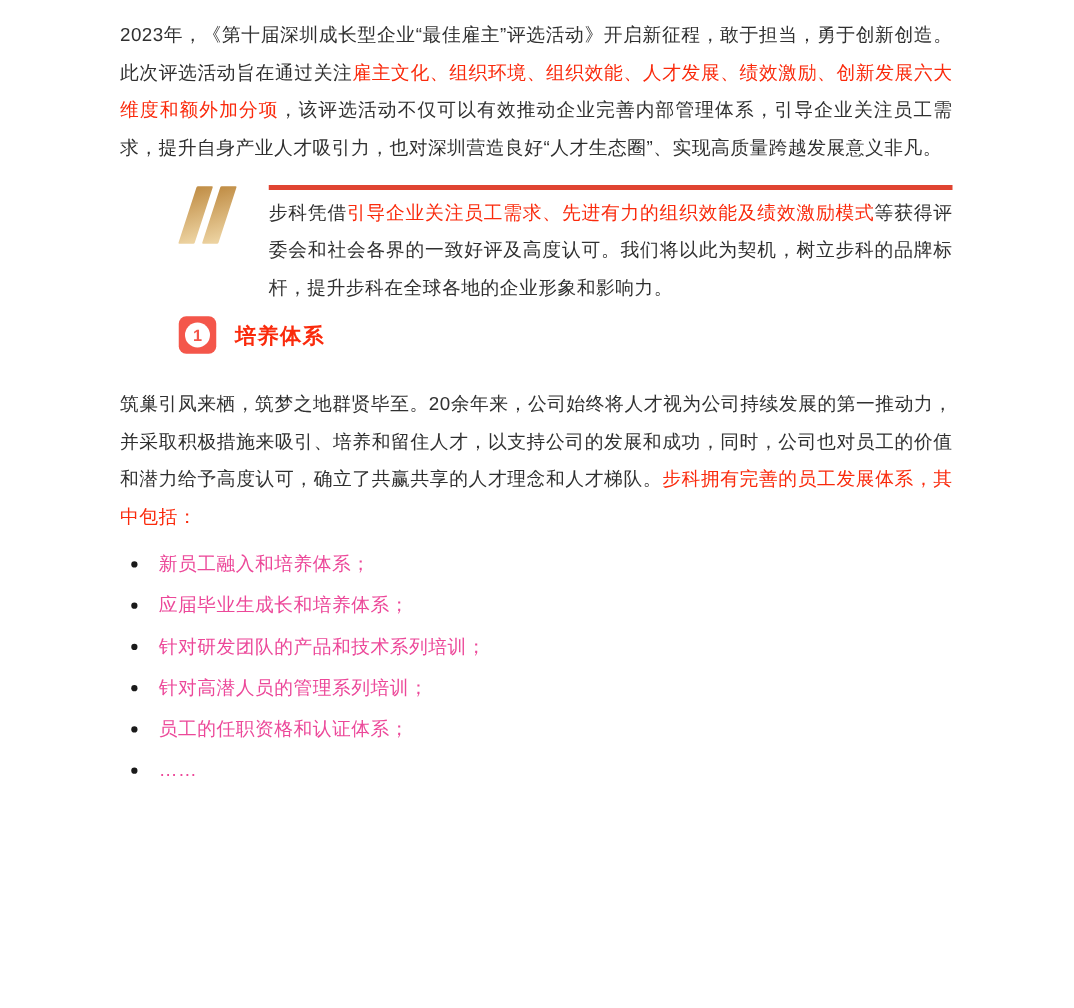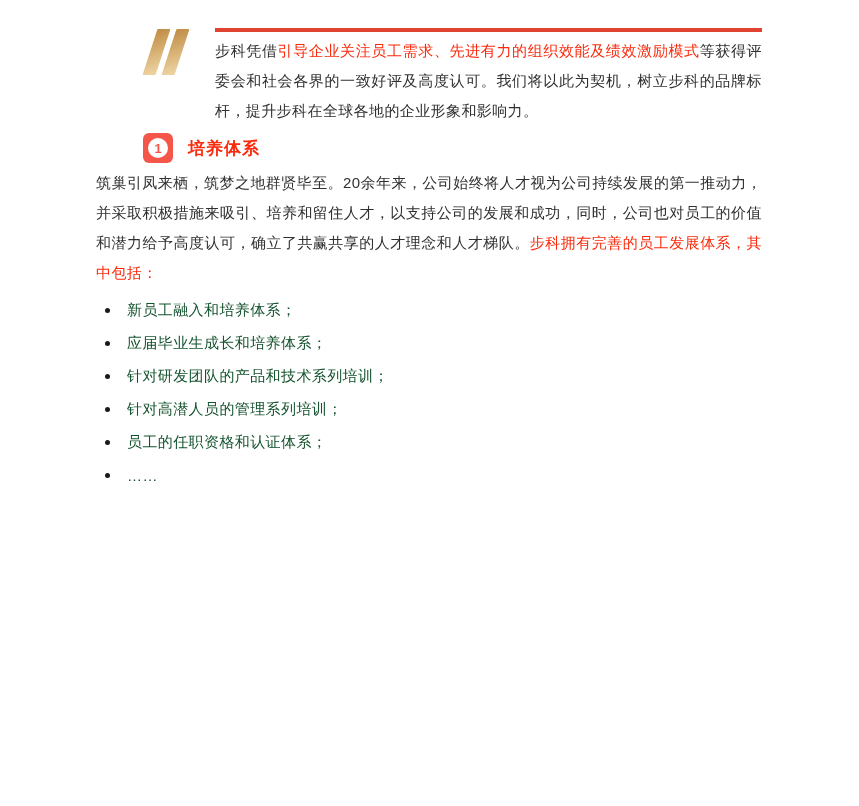--- a/index.html
+++ b/index.html
@@ -58,32 +58,33 @@
   .num-icon{
     flex:none;width:30px;height:30px;border-radius:6px;background:var(--coral);
     display:flex;align-items:center;justify-content:center;
   }
   .num-circle{
     width:20px;height:20px;border-radius:50%;background:#fff;color:var(--coral);
     font-size:13px;font-weight:bold;display:flex;align-items:center;justify-content:center;
   }
   .subsection-title{margin:0 0 0 15px;color:var(--red);font-size:17px;font-weight:bold;letter-spacing:1px;}
 
-  .p3{margin-top:5px;}
+  .p3{margin-top:26px;}
 
   
   ul.bullets{list-style:none;margin:6px 0 0;padding:0;}
-  ul.bullets li{display:flex;align-items:center;height:33px;font-size:15px;color:#14532d;letter-spacing:.4px;}
+  ul.bullets li{display:flex;align-items:center;height:33px;font-size:15px;color:#ec4899;letter-spacing:.4px;}
   ul.bullets .dot{flex:none;width:5px;height:5px;border-radius:50%;background:#1a1a1a;margin:0 17px 0 9px;}
 </style>
 </head>
 <body>
 
 <div class="page">
 
+  <p class="para"><span>2023年，《第十届深圳成长型企业“最佳雇主”评选活动》开启新征程，敢于担当，勇于创新创造。此次评选活动旨在通过关注</span><span class="red">雇主文化、组织环境、组织效能、人才发展、绩效激励、创新发展六大维度和额外加分项</span><span>，该评选活动不仅可以有效推动企业完善内部管理体系，引导企业关注员工需求，提升自身产业人才吸引力，也对深圳营造良好“人才生态圈”、实现高质量跨越发展意义非凡。</span></p>
 
   <div class="quote">
     <div class="quote-mark"><i></i><i></i></div>
     <div class="quote-body">
       <div class="quote-line"></div>
       <p class="para quote-text"><span>步科凭借</span><span class="red">引导企业关注员工需求、先进有力的组织效能及绩效激励模式</span><span>等获得评委会和社会各界的一致好评及高度认可。我们将以此为契机，树立步科的品牌标杆，提升步科在全球各地的企业形象和影响力。</span></p>
     </div>
   </div>
 
 

